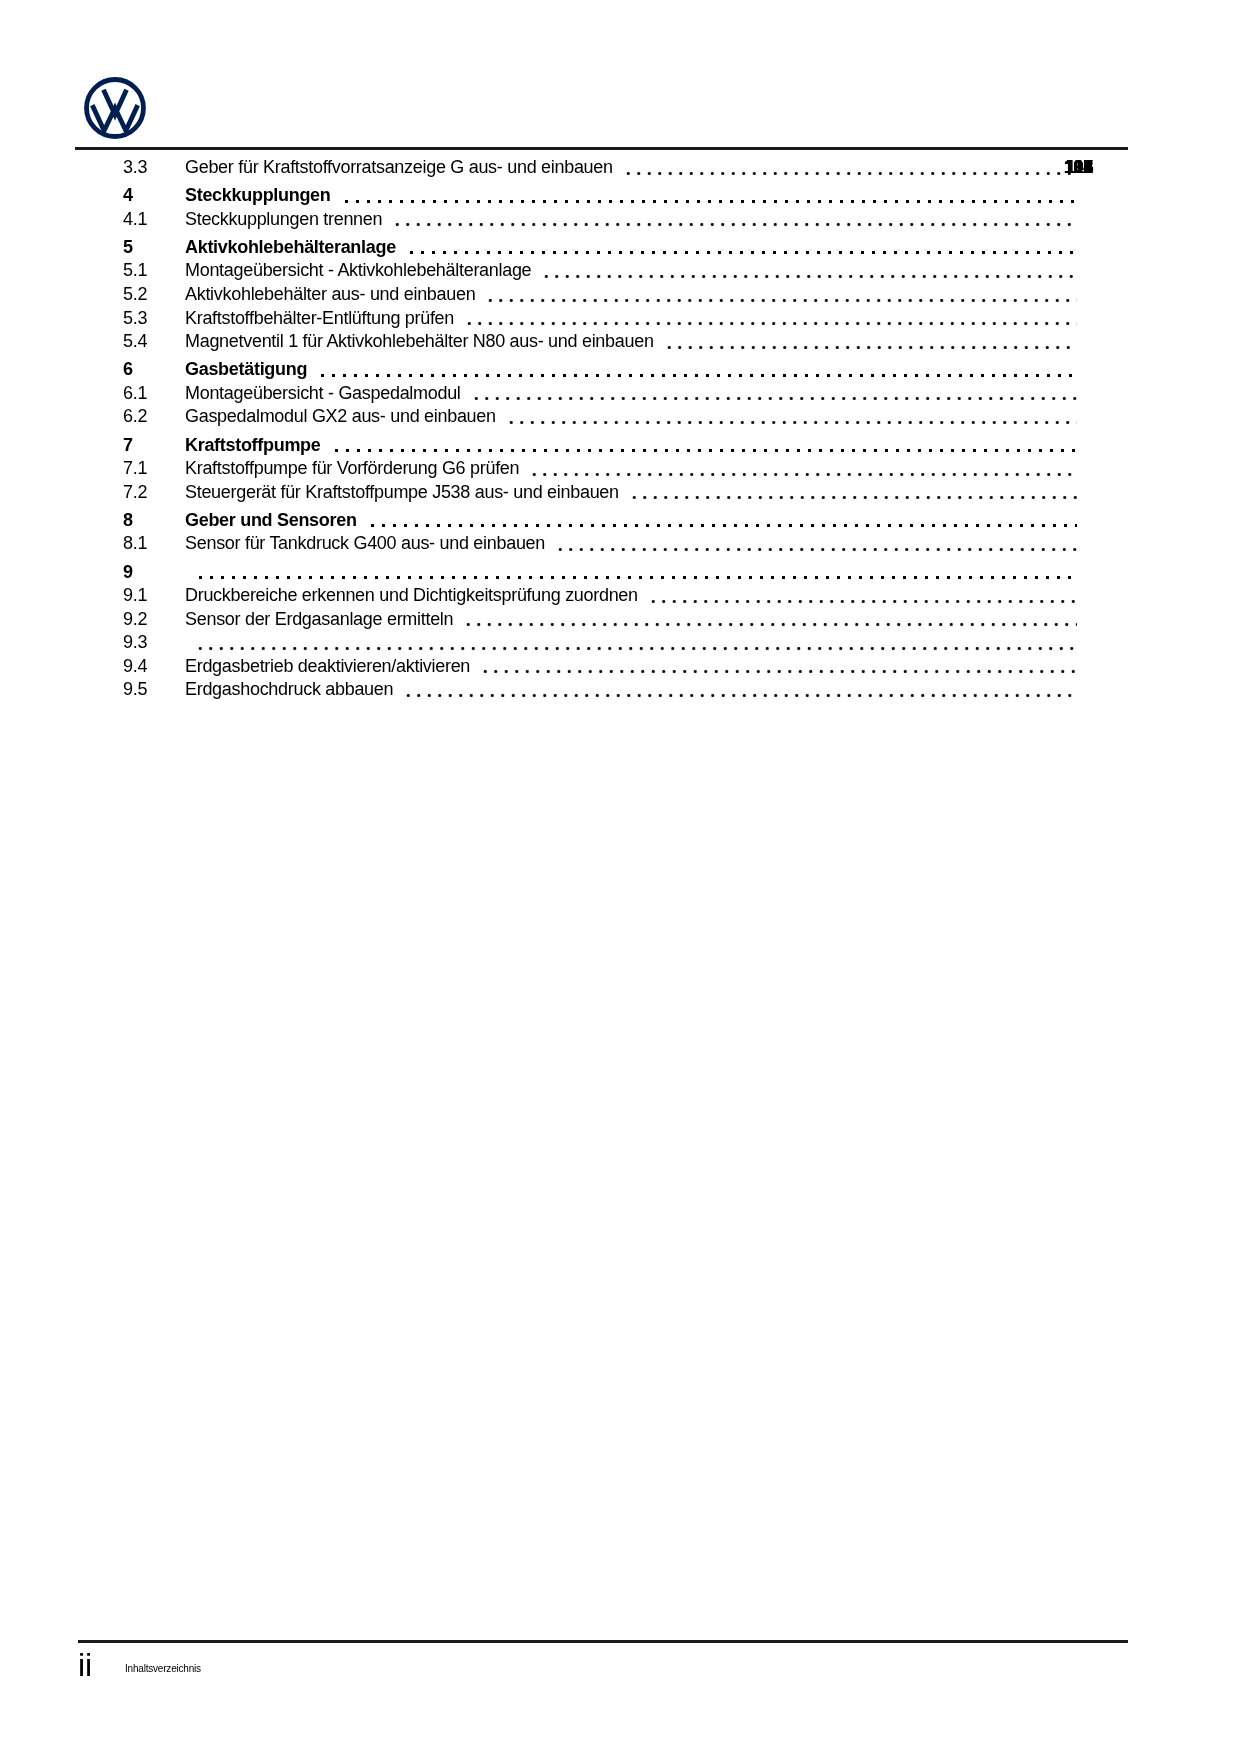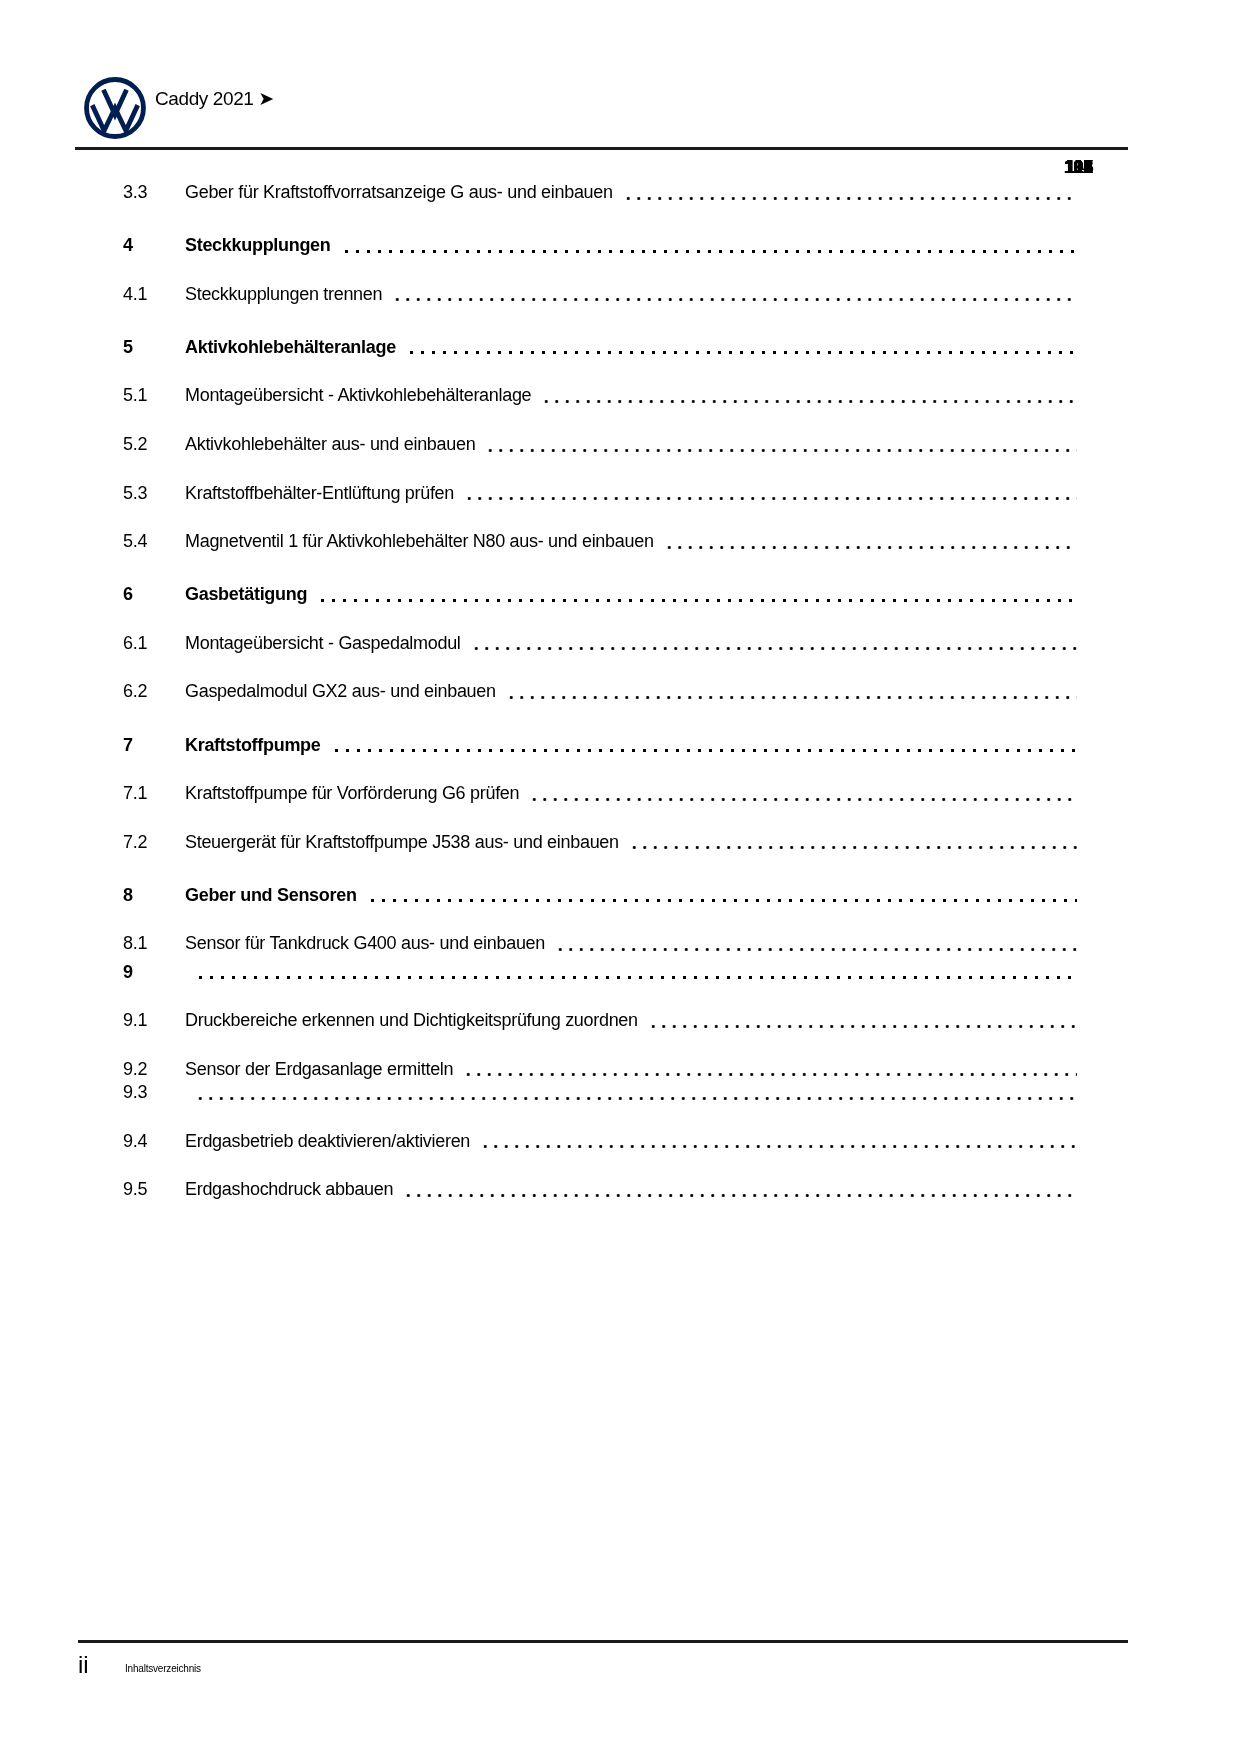--- a/index.html
+++ b/index.html
@@ -30,21 +30,21 @@
     position: absolute; left: 123px; top: 156px;
     width: 970px;
   }
   .toc-row {
     display: flex; align-items: baseline;
     line-height: 23.6px; font-size: 18px; letter-spacing: -0.3px;
     white-space: nowrap;
   }
   .toc-row.section { font-weight: bold; margin-top: 4.5px; }
   .toc-row .num { flex: 0 0 62px; }
-  .toc-row .title { flex: 0 0 auto; margin-top: 25px; }
+  .toc-row .title { flex: 0 0 auto; }
   .toc-row .leader {
     flex: 1 1 auto; align-self: flex-end;
     height: 5px; margin: 0 16px 4px 10px; min-width: 24px;
     background-image: radial-gradient(circle, #000 1.25px, transparent 1.65px);
     background-size: 10.5px 5px;
     background-position: left center;
     background-repeat: repeat-x;
   }
   .toc-row.section .leader {
     background-image: radial-gradient(circle, #000 1.55px, transparent 1.95px);
@@ -52,40 +52,39 @@
   }
   .toc-row .page { flex: 0 0 48px; text-align: right; }
 
   
   .ftr-rule {
     position: absolute; left: 78px; top: 1640px;
     width: 1050px; height: 3px; background: #1b1b1b;
   }
   .ftr-roman {
     position: absolute; left: 78px; top: 1650px;
-    font-size: 24px; line-height: 30px;
+    font-size: 32px; line-height: 30px;
   }
   .ftr-chapter {
     position: absolute; left: 125px; top: 1663px;
     font-size: 10px; letter-spacing: -0.2px;
   }
 </style>
 </head>
 <body>
 
 <div class="page">
 
   <svg class="hdr-logo" viewBox="0 0 100 100" aria-hidden="true">
     <circle cx="50" cy="50" r="44.5" fill="none" stroke="#001e50" stroke-width="7.5"></circle>
     <path d="M32,21.5 L50,60.5 L68,21.5" fill="none" stroke="#001e50" stroke-width="7.5" stroke-linejoin="miter"></path>
     <path d="M14.5,45.5 L33,85.5 L50,50 L67,85.5 L85.5,45.5" fill="none" stroke="#001e50" stroke-width="7.5" stroke-linejoin="miter"></path>
   </svg>
 
   <div class="hdr-text">
-    <div>Caddy 2021 ➤</div>
   </div>
 
   <div class="hdr-rule"></div>
 
   <main class="toc">
     <div class="toc-row sub">
       <span class="num">3.3</span>
       <span class="title">Geber für Kraftstoffvorratsanzeige G aus- und einbauen</span>
       <span class="leader"></span>
       <span class="page">92</span>

